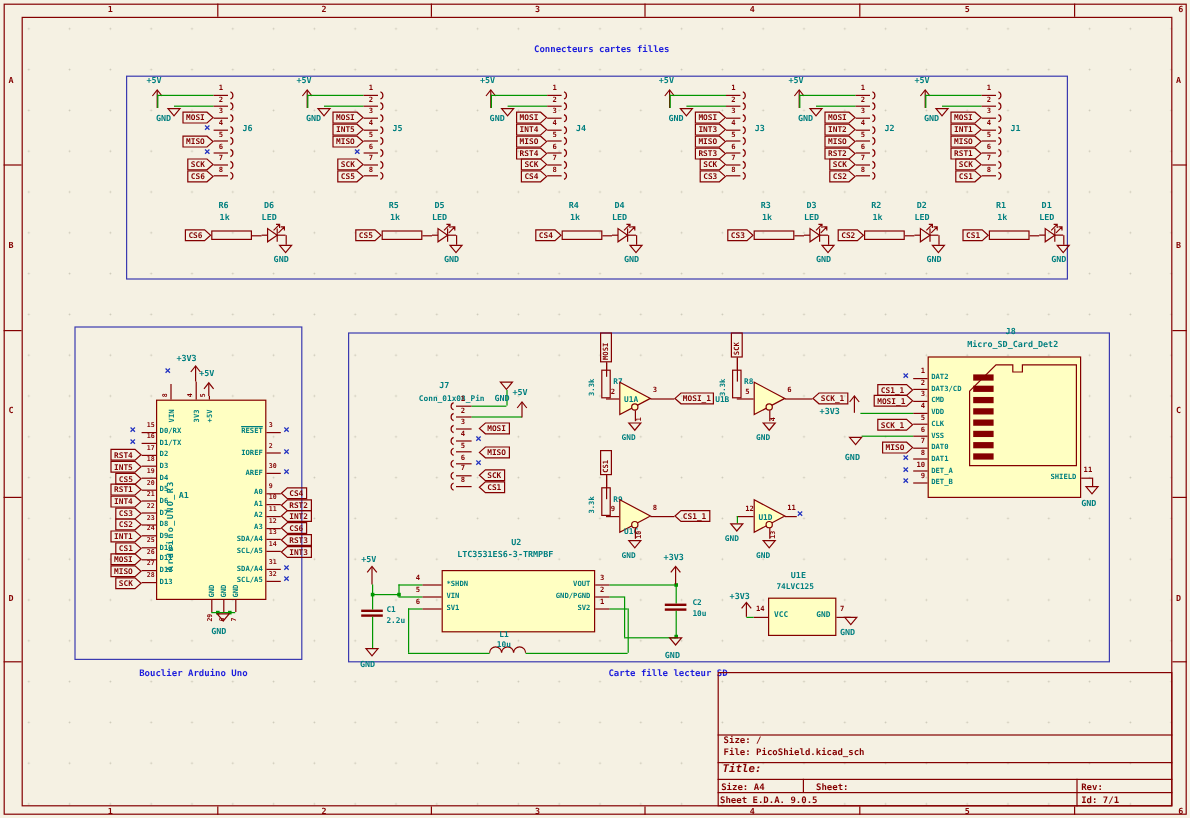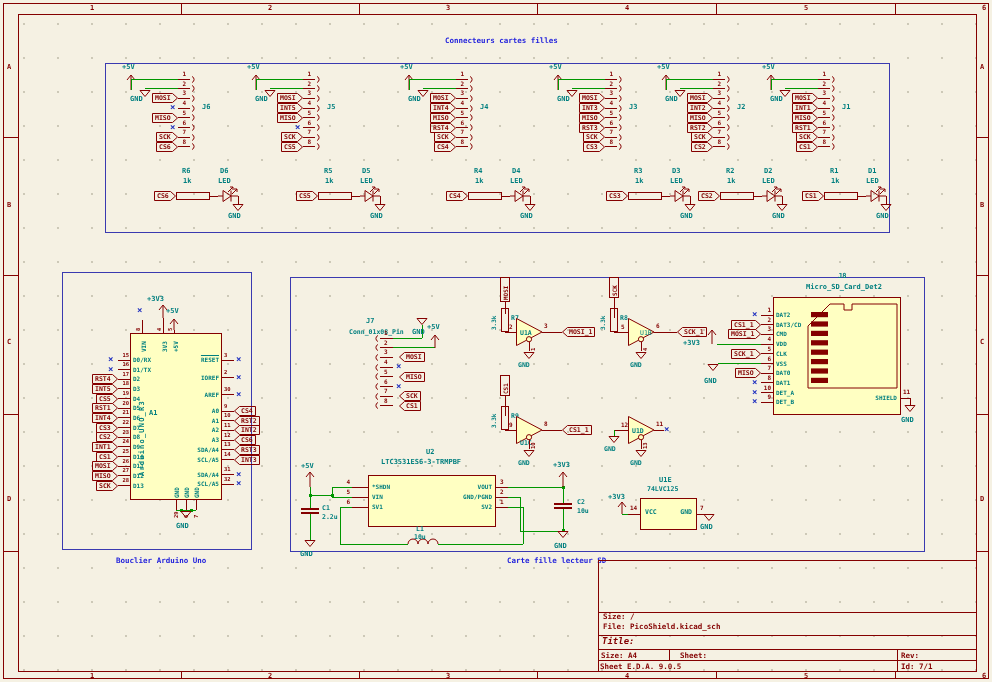--- a/index.html
+++ b/index.html
@@ -973,21 +973,21 @@
     <div style="position: absolute; left: 614px; top: 298px; width: 1px; height: 10px; background: rgb(132, 0, 0);"></div>
     <div style="position: absolute; left: 610px; top: 308px; width: 8px; height: 24px; border: 1px solid rgb(132, 0, 0); background: transparent;"></div>
     <div style="position: absolute; left: 600px; top: 330px; color: rgb(0, 127, 127); font-size: 6px; line-height: 6px; font-weight: bold; white-space: nowrap; transform: rotate(-90deg); transform-origin: 0px 0px;">3.3k</div>
     <div style="position: absolute; left: 620px; top: 315px; color: rgb(0, 127, 127); font-size: 6.5px; line-height: 6.5px; font-weight: bold; white-space: nowrap;">R8</div>
     <div style="position: absolute; left: 614px; top: 331.5px; width: 14px; height: 1px; background: rgb(132, 0, 0);"></div>
     <div style="position: absolute; left: 621px; top: 323.5px; color: rgb(132, 0, 0); font-size: 6px; line-height: 6px; font-weight: bold; white-space: nowrap;">5</div>
     <svg width="30" height="28" viewBox="0 0 30 28" style="position: absolute; left: 628px; top: 318px; overflow: visible;">
       <polygon points="0.5,0.5 0.5,27.5 26,14" fill="#FFFFC2" stroke="#840000"></polygon>
       <circle cx="13" cy="21.2" r="2.6" fill="#FFFFC2" stroke="#840000"></circle>
     </svg>
-    <div style="position: absolute; left: 640px; top: 330px; color: rgb(0, 127, 127); font-size: 6.5px; line-height: 6.5px; font-weight: normal; white-space: nowrap;">U1B</div>
+    <div style="position: absolute; left: 596px; top: 330px; color: rgb(0, 127, 127); font-size: 6.5px; line-height: 6.5px; font-weight: bold; white-space: nowrap;">U1B</div>
     <div style="position: absolute; left: 654px; top: 331.5px; width: 23px; height: 1px; background: rgb(132, 0, 0);"></div>
     <div style="position: absolute; left: 656px; top: 323px; color: rgb(132, 0, 0); font-size: 6px; line-height: 6px; font-weight: bold; white-space: nowrap;">6</div>
     <svg width="30" height="10" viewBox="0 0 30 10" style="position: absolute; left: 677px; top: 327px; overflow: visible;">
       <polygon points="29.5,0.5 5.5,0.5 0.5,5 5.5,9.5 29.5,9.5" fill="none" stroke="#840000" stroke-width="1"></polygon>
       <text x="7" y="7.4" font-size="6.5" font-weight="bold" fill="#840000" font-family="DejaVu Sans Mono, monospace">SCK_1</text>
     </svg>
     <div style="position: absolute; left: 641px; top: 342px; width: 1px; height: 9px; background: rgb(132, 0, 0);"></div>
     <div style="position: absolute; left: 642.5px; top: 351px; color: rgb(132, 0, 0); font-size: 5.5px; line-height: 5.5px; font-weight: bold; white-space: nowrap; transform: rotate(-90deg); transform-origin: 0px 0px;">4</div>
     <svg width="12" height="7" viewBox="0 0 12 7" style="position: absolute; left: 635px; top: 352px; overflow: visible;">
       <polygon points="1,0.5 11,0.5 6,6.5" fill="none" stroke="#840000" stroke-width="1"></polygon>

